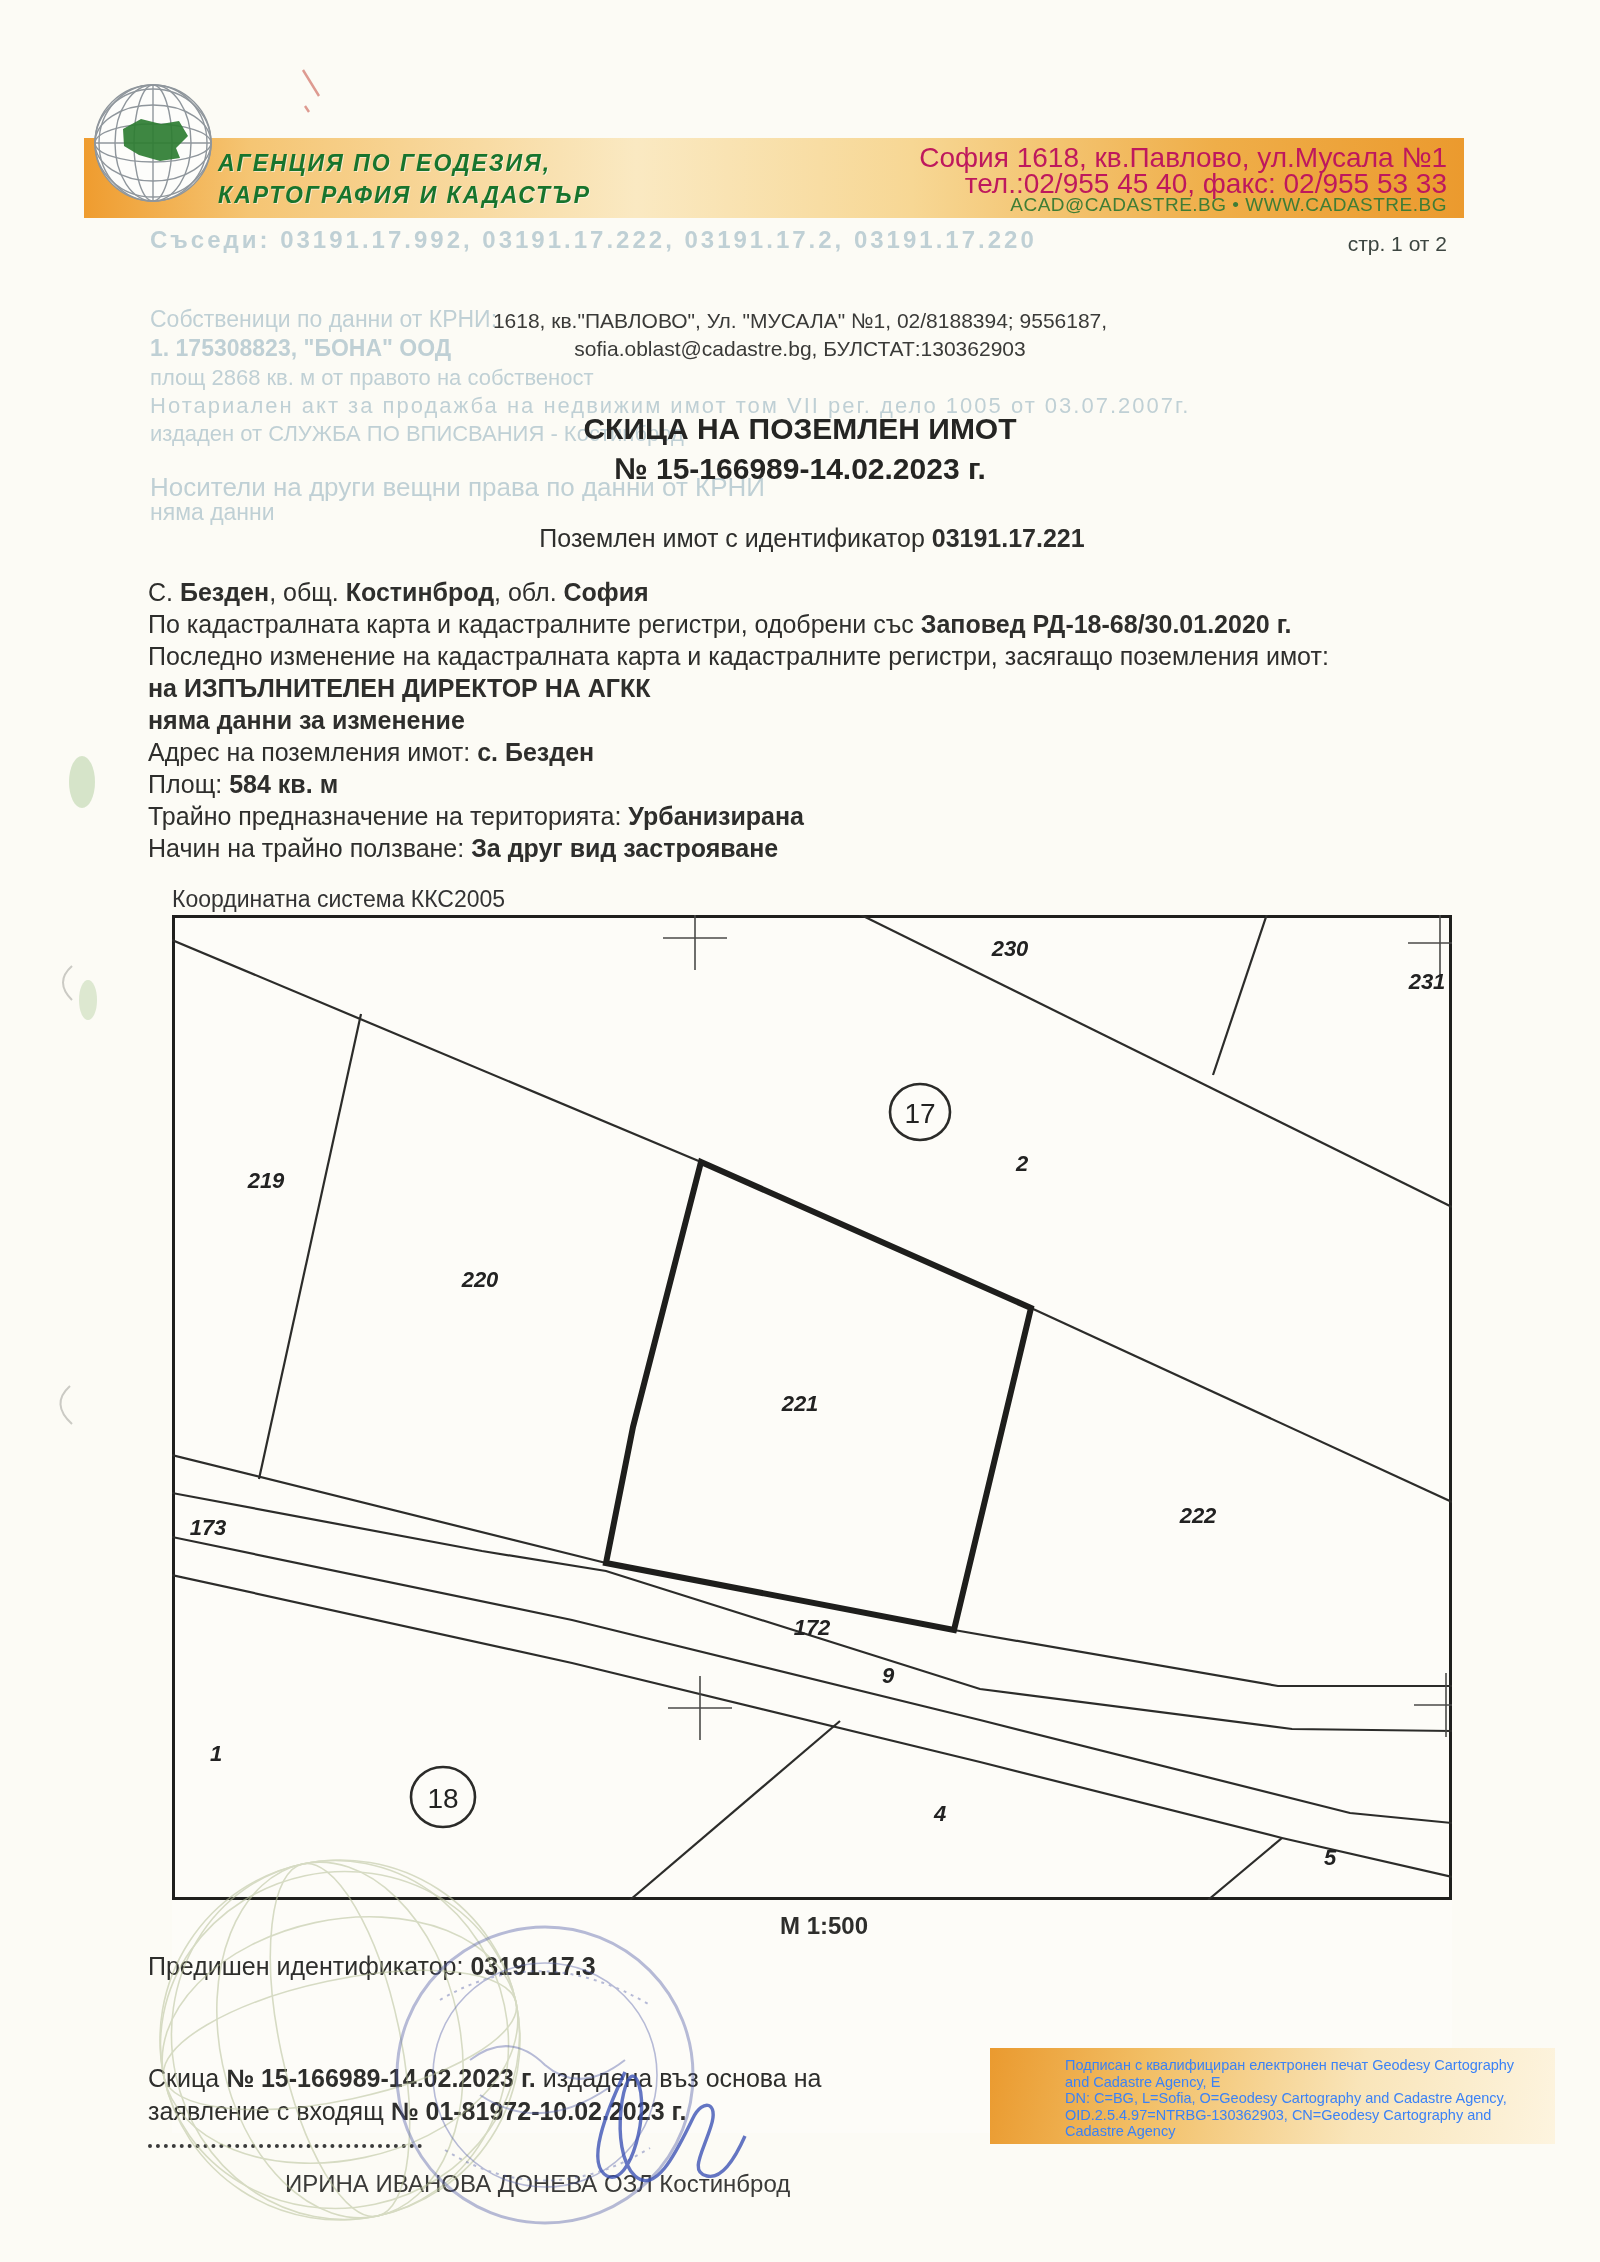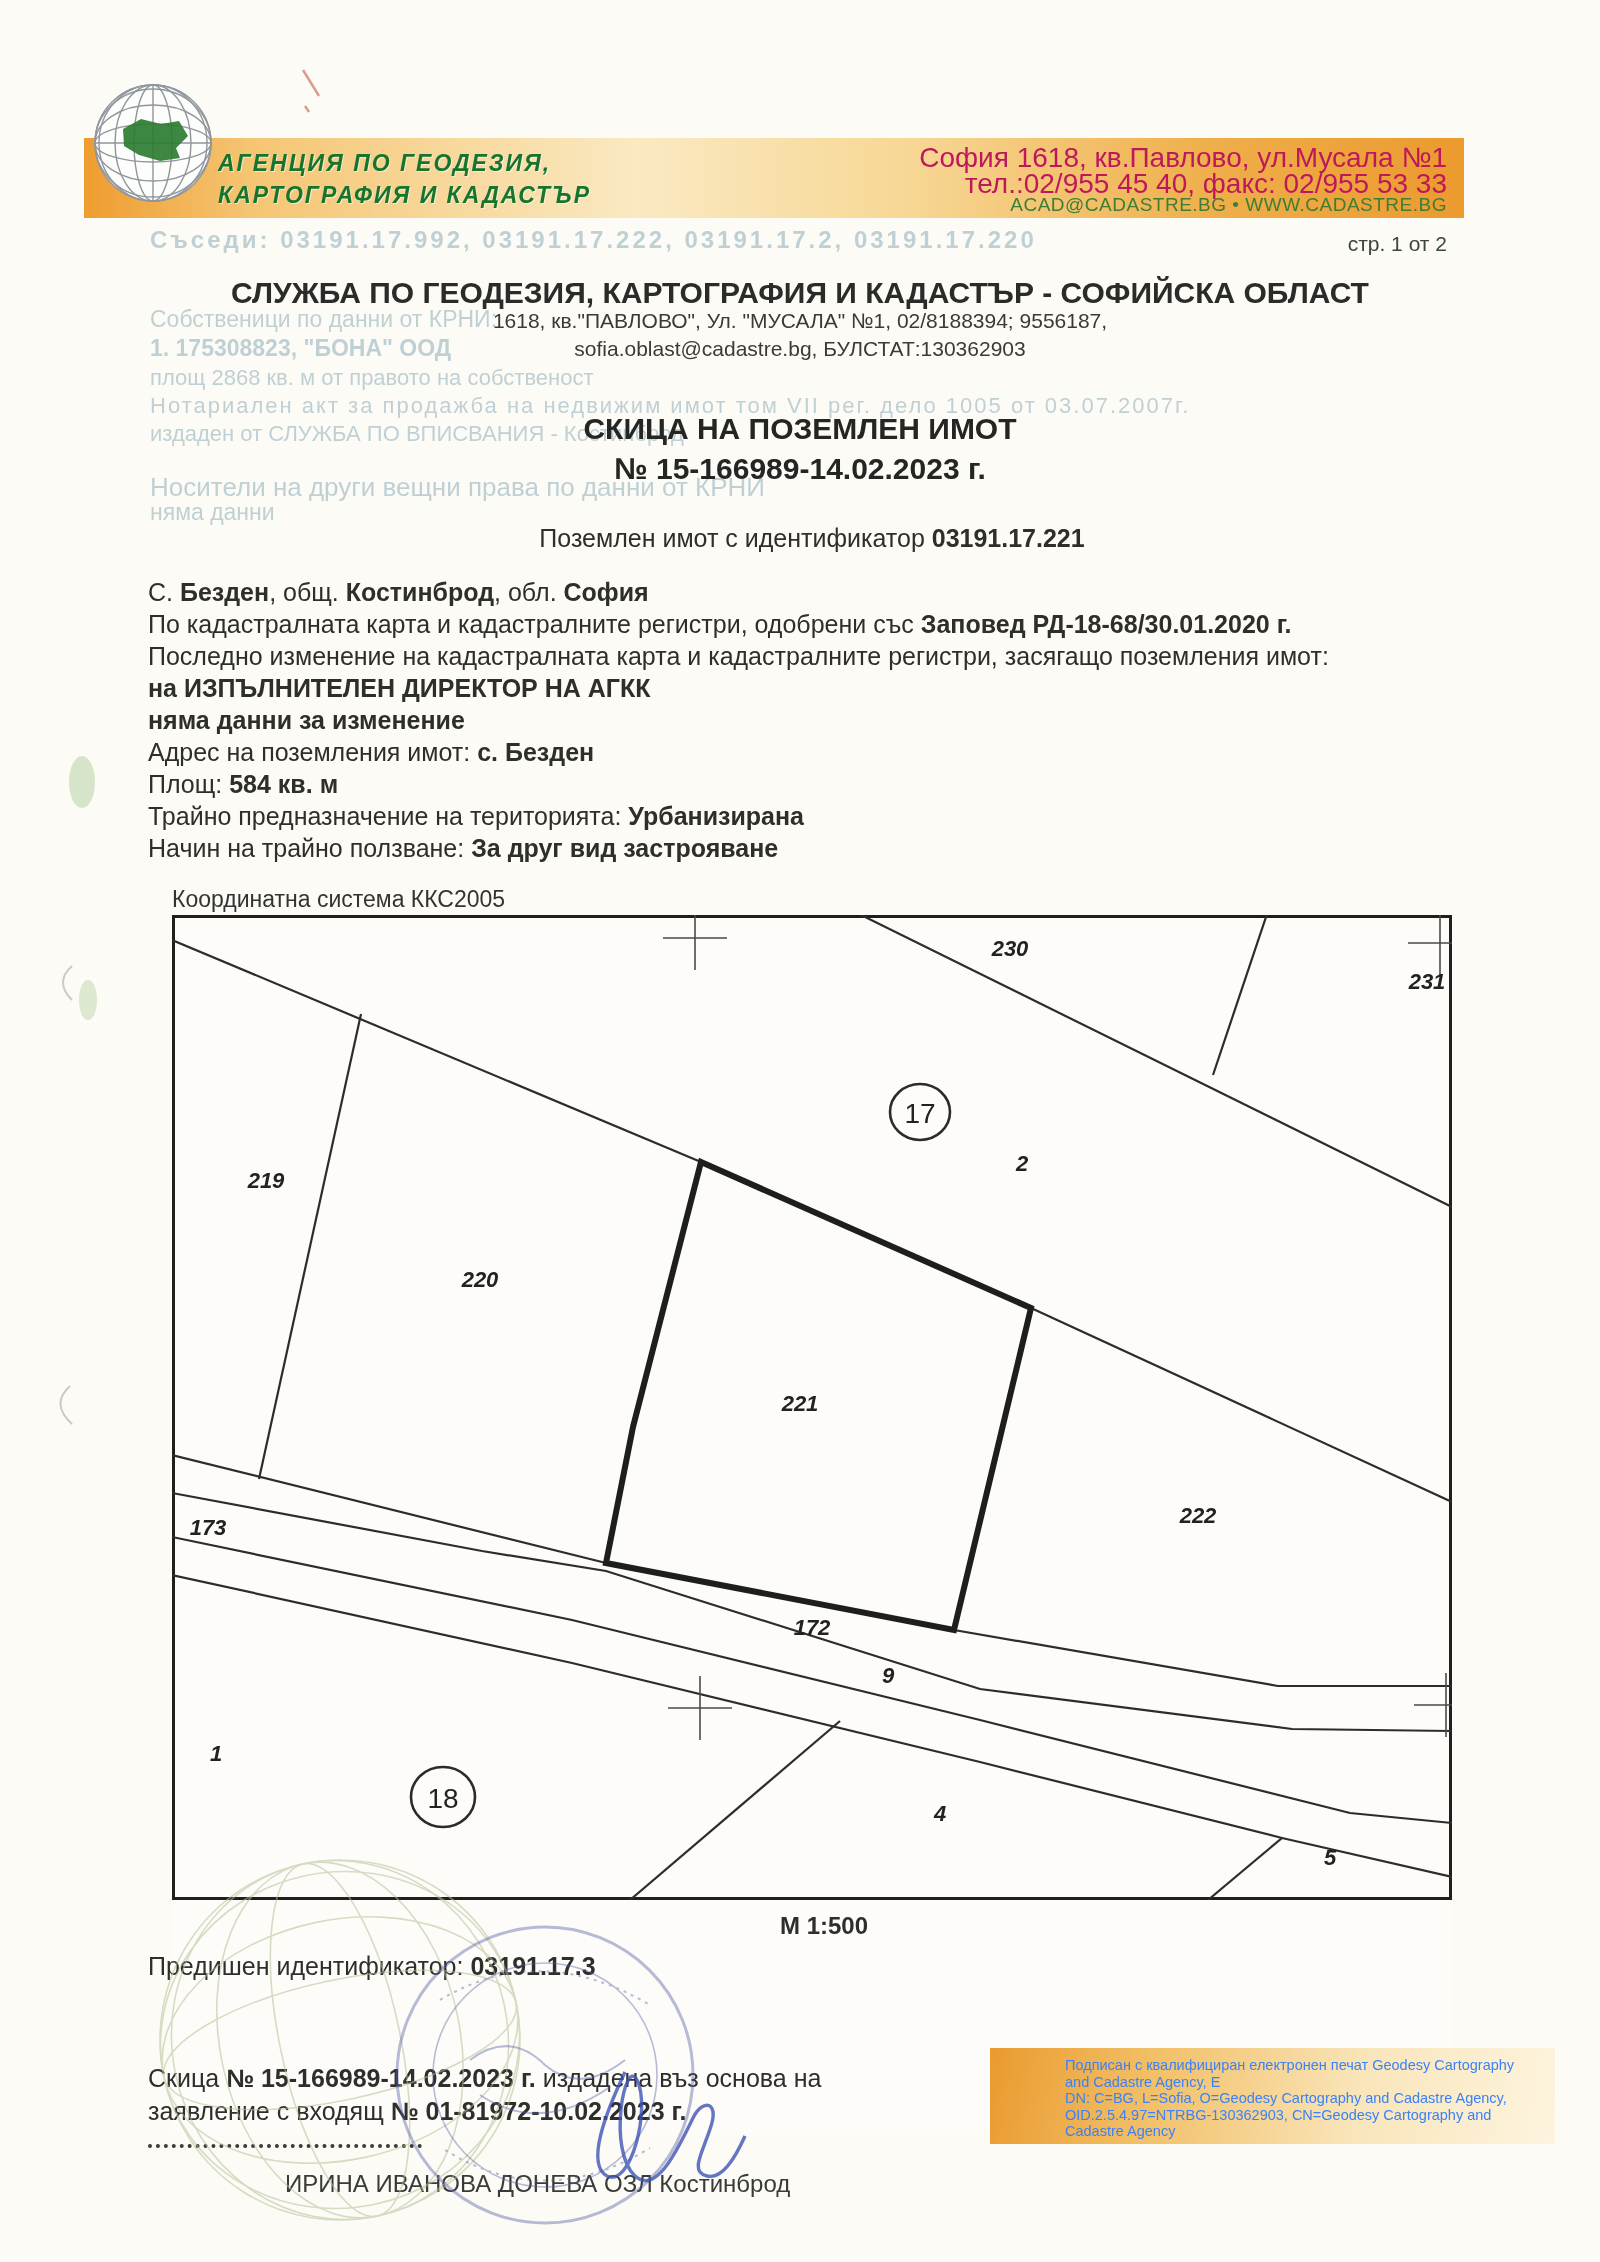--- a/index.html
+++ b/index.html
@@ -82,21 +82,20 @@
   </svg>
 
   <div class="abs agency" style="left:218px;top:150px;">АГЕНЦИЯ ПО ГЕОДЕЗИЯ,</div>
   <div class="abs agency" style="left:218px;top:182px;">КАРТОГРАФИЯ И КАДАСТЪР</div>
 
   <div class="abs addr" style="top:142px;">София 1618, кв.Павлово, ул.Мусала №1</div>
   <div class="abs addr" style="top:168px;">тел.:02/955 45 40, факс: 02/955 53 33</div>
   <div class="abs addr green" style="top:194px;">ACAD@CADASTRE.BG • WWW.CADASTRE.BG</div>
   <div class="abs pageno" style="top:232px;">стр. 1 от 2</div>
 
-  <div class="abs ctr office-title" style="top:276px;">СЛУЖБА ПО ГЕОДЕЗИЯ, КАРТОГРАФИЯ И КАДАСТЪР - СОФИЙСКА ОБЛАСТ</div>
   <div class="abs ctr office-sub" style="top:309px;">1618, кв."ПАВЛОВО", Ул. "МУСАЛА" №1, 02/8188394; 9556187,</div>
   <div class="abs ctr office-sub" style="top:337px;">sofia.oblast@cadastre.bg, БУЛСТАТ:130362903</div>
 
   <div class="abs ctr sk-title" style="top:412px;">СКИЦА НА ПОЗЕМЛЕН ИМОТ</div>
   <div class="abs ctr sk-title" style="top:452px;">№ 15-166989-14.02.2023 г.</div>
   <div class="abs ctr parcel-line" style="top:524px;"><span>Поземлен имот с идентификатор </span><b>03191.17.221</b></div>
 
   <div class="abs details" id="details">
       <div><span>С. </span><b>Безден</b><span>, общ. </span><b>Костинброд</b><span>, обл. </span><b>София</b></div>
       <div><span>По кадастралната карта и кадастралните регистри, одобрени със </span><b>Заповед РД-18-68/30.01.2020 г.</b></div>

